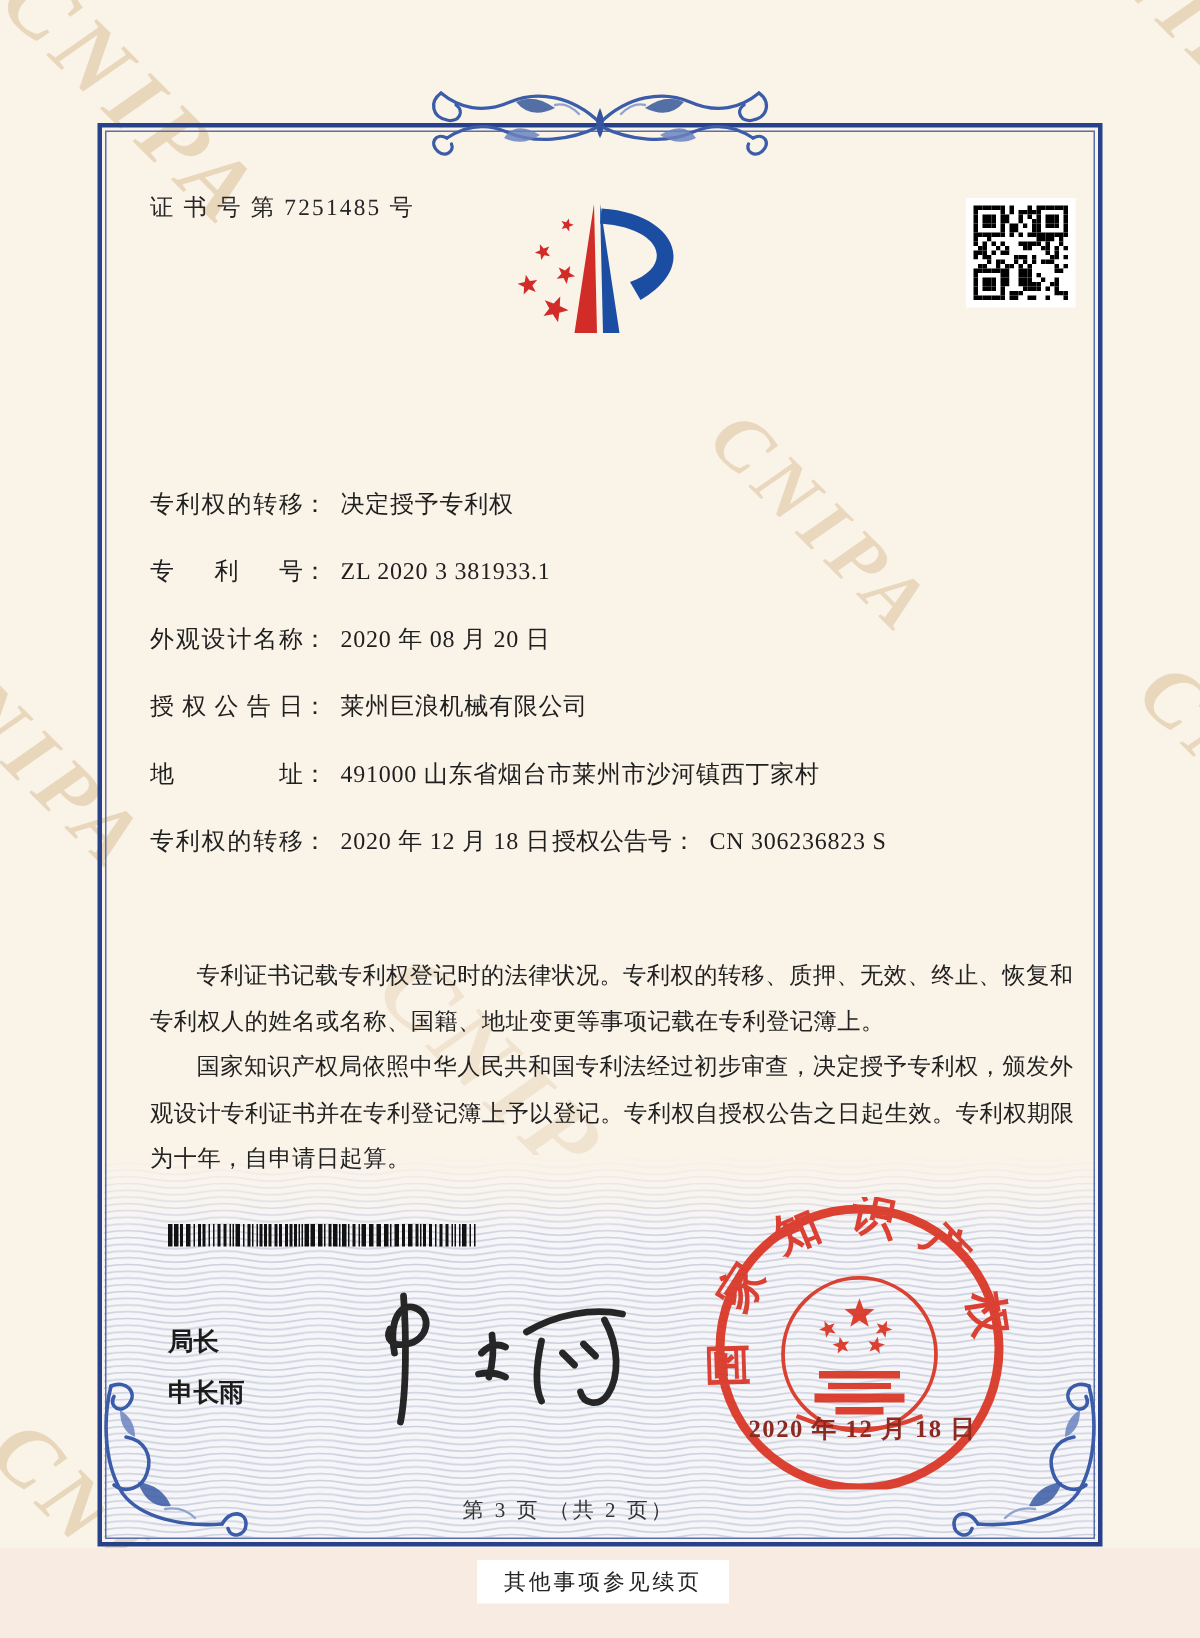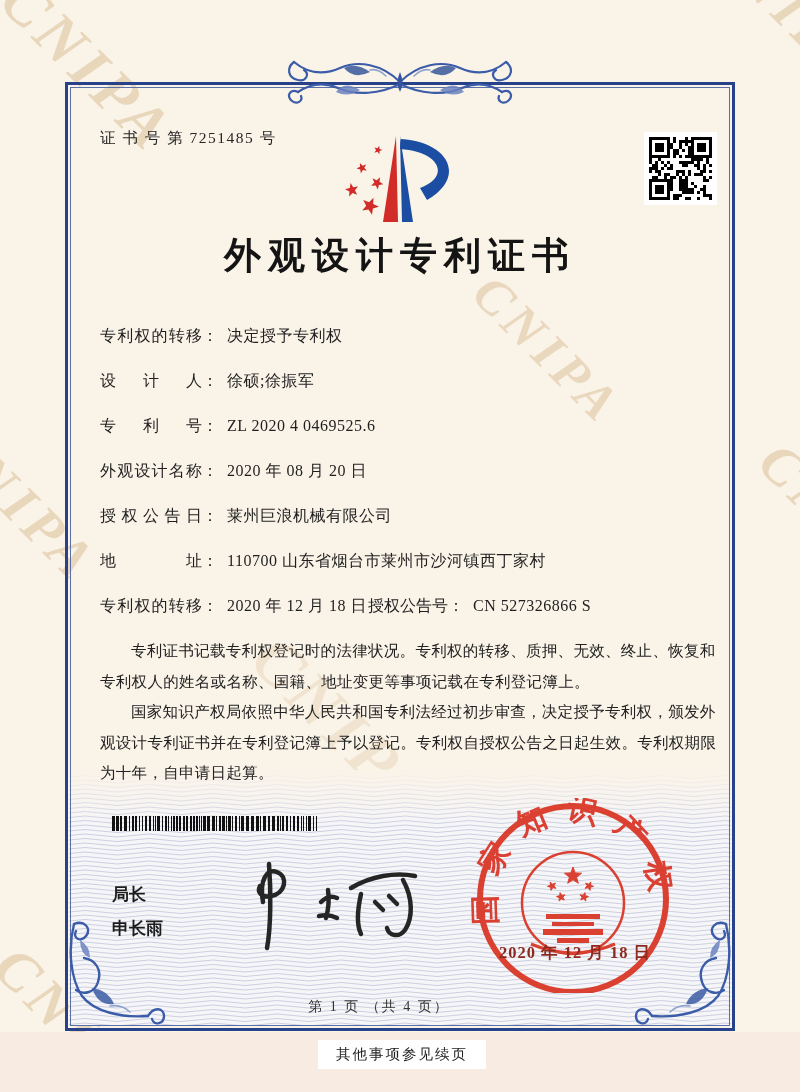--- a/index.html
+++ b/index.html
@@ -569,45 +569,41 @@
       <div style="background: rgb(0, 0, 0);"></div>
       <div style="background: rgb(255, 255, 255);"></div>
       <div style="background: rgb(255, 255, 255);"></div>
       <div style="background: rgb(0, 0, 0);"></div>
       <div style="background: rgb(255, 255, 255);"></div>
       <div style="background: rgb(255, 255, 255);"></div>
       <div style="background: rgb(255, 255, 255);"></div>
       <div style="background: rgb(0, 0, 0);"></div>
     </div>
 
-  <div id="title">外观设计专利证书</div>
 
   <div id="fields">
     <div class="row">
       <span class="flabel">专利权的转移</span><span class="colon">：</span><span class="fvalue">决定授予专利权</span>
     </div>
     <div class="row">
-      <span class="flabel">设计人</span><span class="colon">：</span><span class="fvalue">徐硕;徐振军</span>
-    </div>
-    <div class="row">
-      <span class="flabel">专利号</span><span class="colon">：</span><span class="fvalue">ZL 2020 4 0469525.6</span>
+      <span class="flabel">专利号</span><span class="colon">：</span><span class="fvalue">ZL 2020 3 381933.1</span>
     </div>
     <div class="row">
       <span class="flabel">外观设计名称</span><span class="colon">：</span><span class="fvalue">2020 年 08 月 20 日</span>
     </div>
     <div class="row">
       <span class="flabel">授权公告日</span><span class="colon">：</span><span class="fvalue">莱州巨浪机械有限公司</span>
     </div>
     <div class="row">
-      <span class="flabel">地址</span><span class="colon">：</span><span class="fvalue">110700 山东省烟台市莱州市沙河镇西丁家村</span>
+      <span class="flabel">地址</span><span class="colon">：</span><span class="fvalue">491000 山东省烟台市莱州市沙河镇西丁家村</span>
     </div>
     <div class="row">
       <span class="flabel">专利权的转移</span><span class="colon">：</span><span class="fvalue">2020 年 12 月 18 日</span>
       <span class="grant2">
-        <span>授权公告号</span><span class="colon">：</span><span class="fvalue">CN 527326866 S</span>
+        <span>授权公告号</span><span class="colon">：</span><span class="fvalue">CN 306236823 S</span>
       </span>
     </div>
   </div>
 
   <div id="paras">
     <p>专利证书记载专利权登记时的法律状况。专利权的转移、质押、无效、终止、恢复和专利权人的姓名或名称、国籍、地址变更等事项记载在专利登记簿上。</p>
     <p>国家知识产权局依照中华人民共和国专利法经过初步审查，决定授予专利权，颁发外观设计专利证书并在专利登记簿上予以登记。专利权自授权公告之日起生效。专利权期限为十年，自申请日起算。</p>
   </div>
 
   <div id="barcode">
@@ -774,17 +770,17 @@
         <rect x="75" y="116" width="54" height="5" stroke="none"></rect>
         <rect x="81" y="124" width="42" height="4" stroke="none"></rect>
         <rect x="72" y="131" width="60" height="6" stroke="none"></rect>
         <rect x="86" y="140" width="32" height="5" stroke="none"></rect>
         <path d="M60 146 q42 18 84 0" fill="none" stroke-width="3"></path>
       </g>
     </g>
   </svg>
   <div id="seal-date">2020 年 12 月 18 日</div>
 
-  <div id="page-info">第 1 页 （共 4 页）</div>
+  <div id="page-info">第 3 页 （共 2 页）</div>
   <div id="bottom-strip"></div>
   <div id="note-box">其他事项参见续页</div>
 
 </div>
 
 </body></html>

